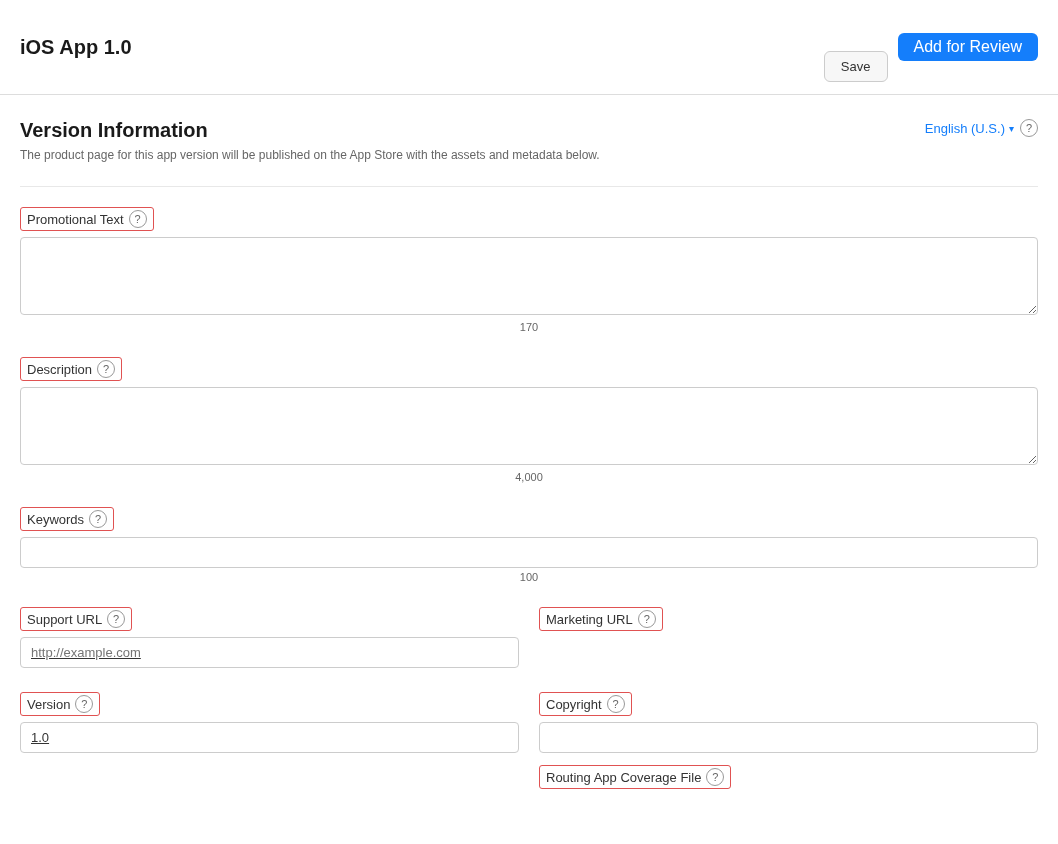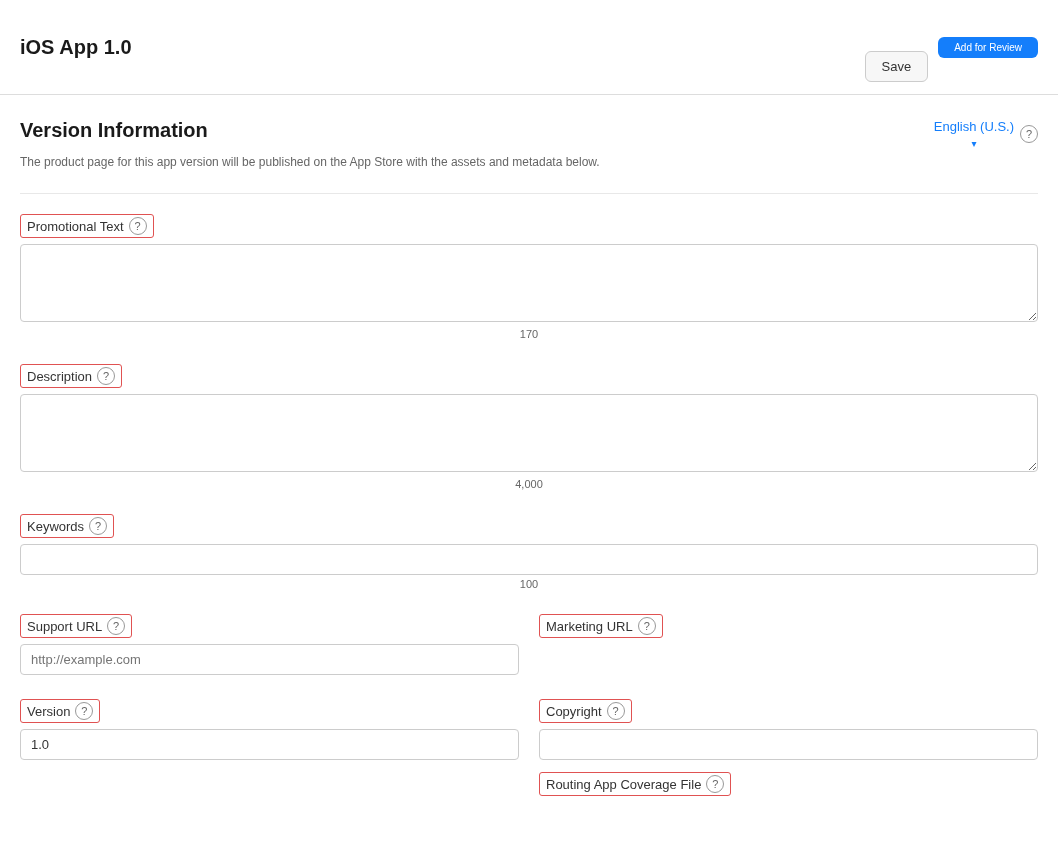--- a/index.html
+++ b/index.html
@@ -37,21 +37,21 @@
       cursor: pointer;
       color: #333;
       margin-top: 39px;
     }
     .btn-add-review {
       padding: 5px 16px;
       background: #147efb;
       color: #fff;
       border: none;
       border-radius: 6px;
-      font-size: 10px;
+      font-size: 16px;
       cursor: pointer;
       font-weight: 500;
     }
 
     
     .main {
       padding: 24px 20px;
       max-width: 1058px;
     }
 
@@ -72,21 +72,20 @@
       color: #666;
       margin-bottom: 24px;
     }
     .lang-selector {
       display: flex;
       align-items: center;
       gap: 4px;
       color: #147efb;
       font-size: 13px;
       cursor: pointer;
-      flex-direction: column;
     }
     .help-btn {
       width: 18px;
       height: 18px;
       border: 1px solid #999;
       border-radius: 50%;
       display: inline-flex;
       align-items: center;
       justify-content: center;
       font-size: 11px;
@@ -132,20 +131,21 @@
     }
     input[type="text"] {
       width: 100%;
       border: 1px solid #ccc;
       border-radius: 4px;
       padding: 7px 10px;
       font-size: 13px;
       font-family: inherit;
       color: #333;
       outline: none;
+      text-decoration: underline;
     }
 
     
     .two-col {
       display: grid;
       grid-template-columns: 1fr 1fr;
       gap: 20px;
       margin-bottom: 24px;
     }
 

